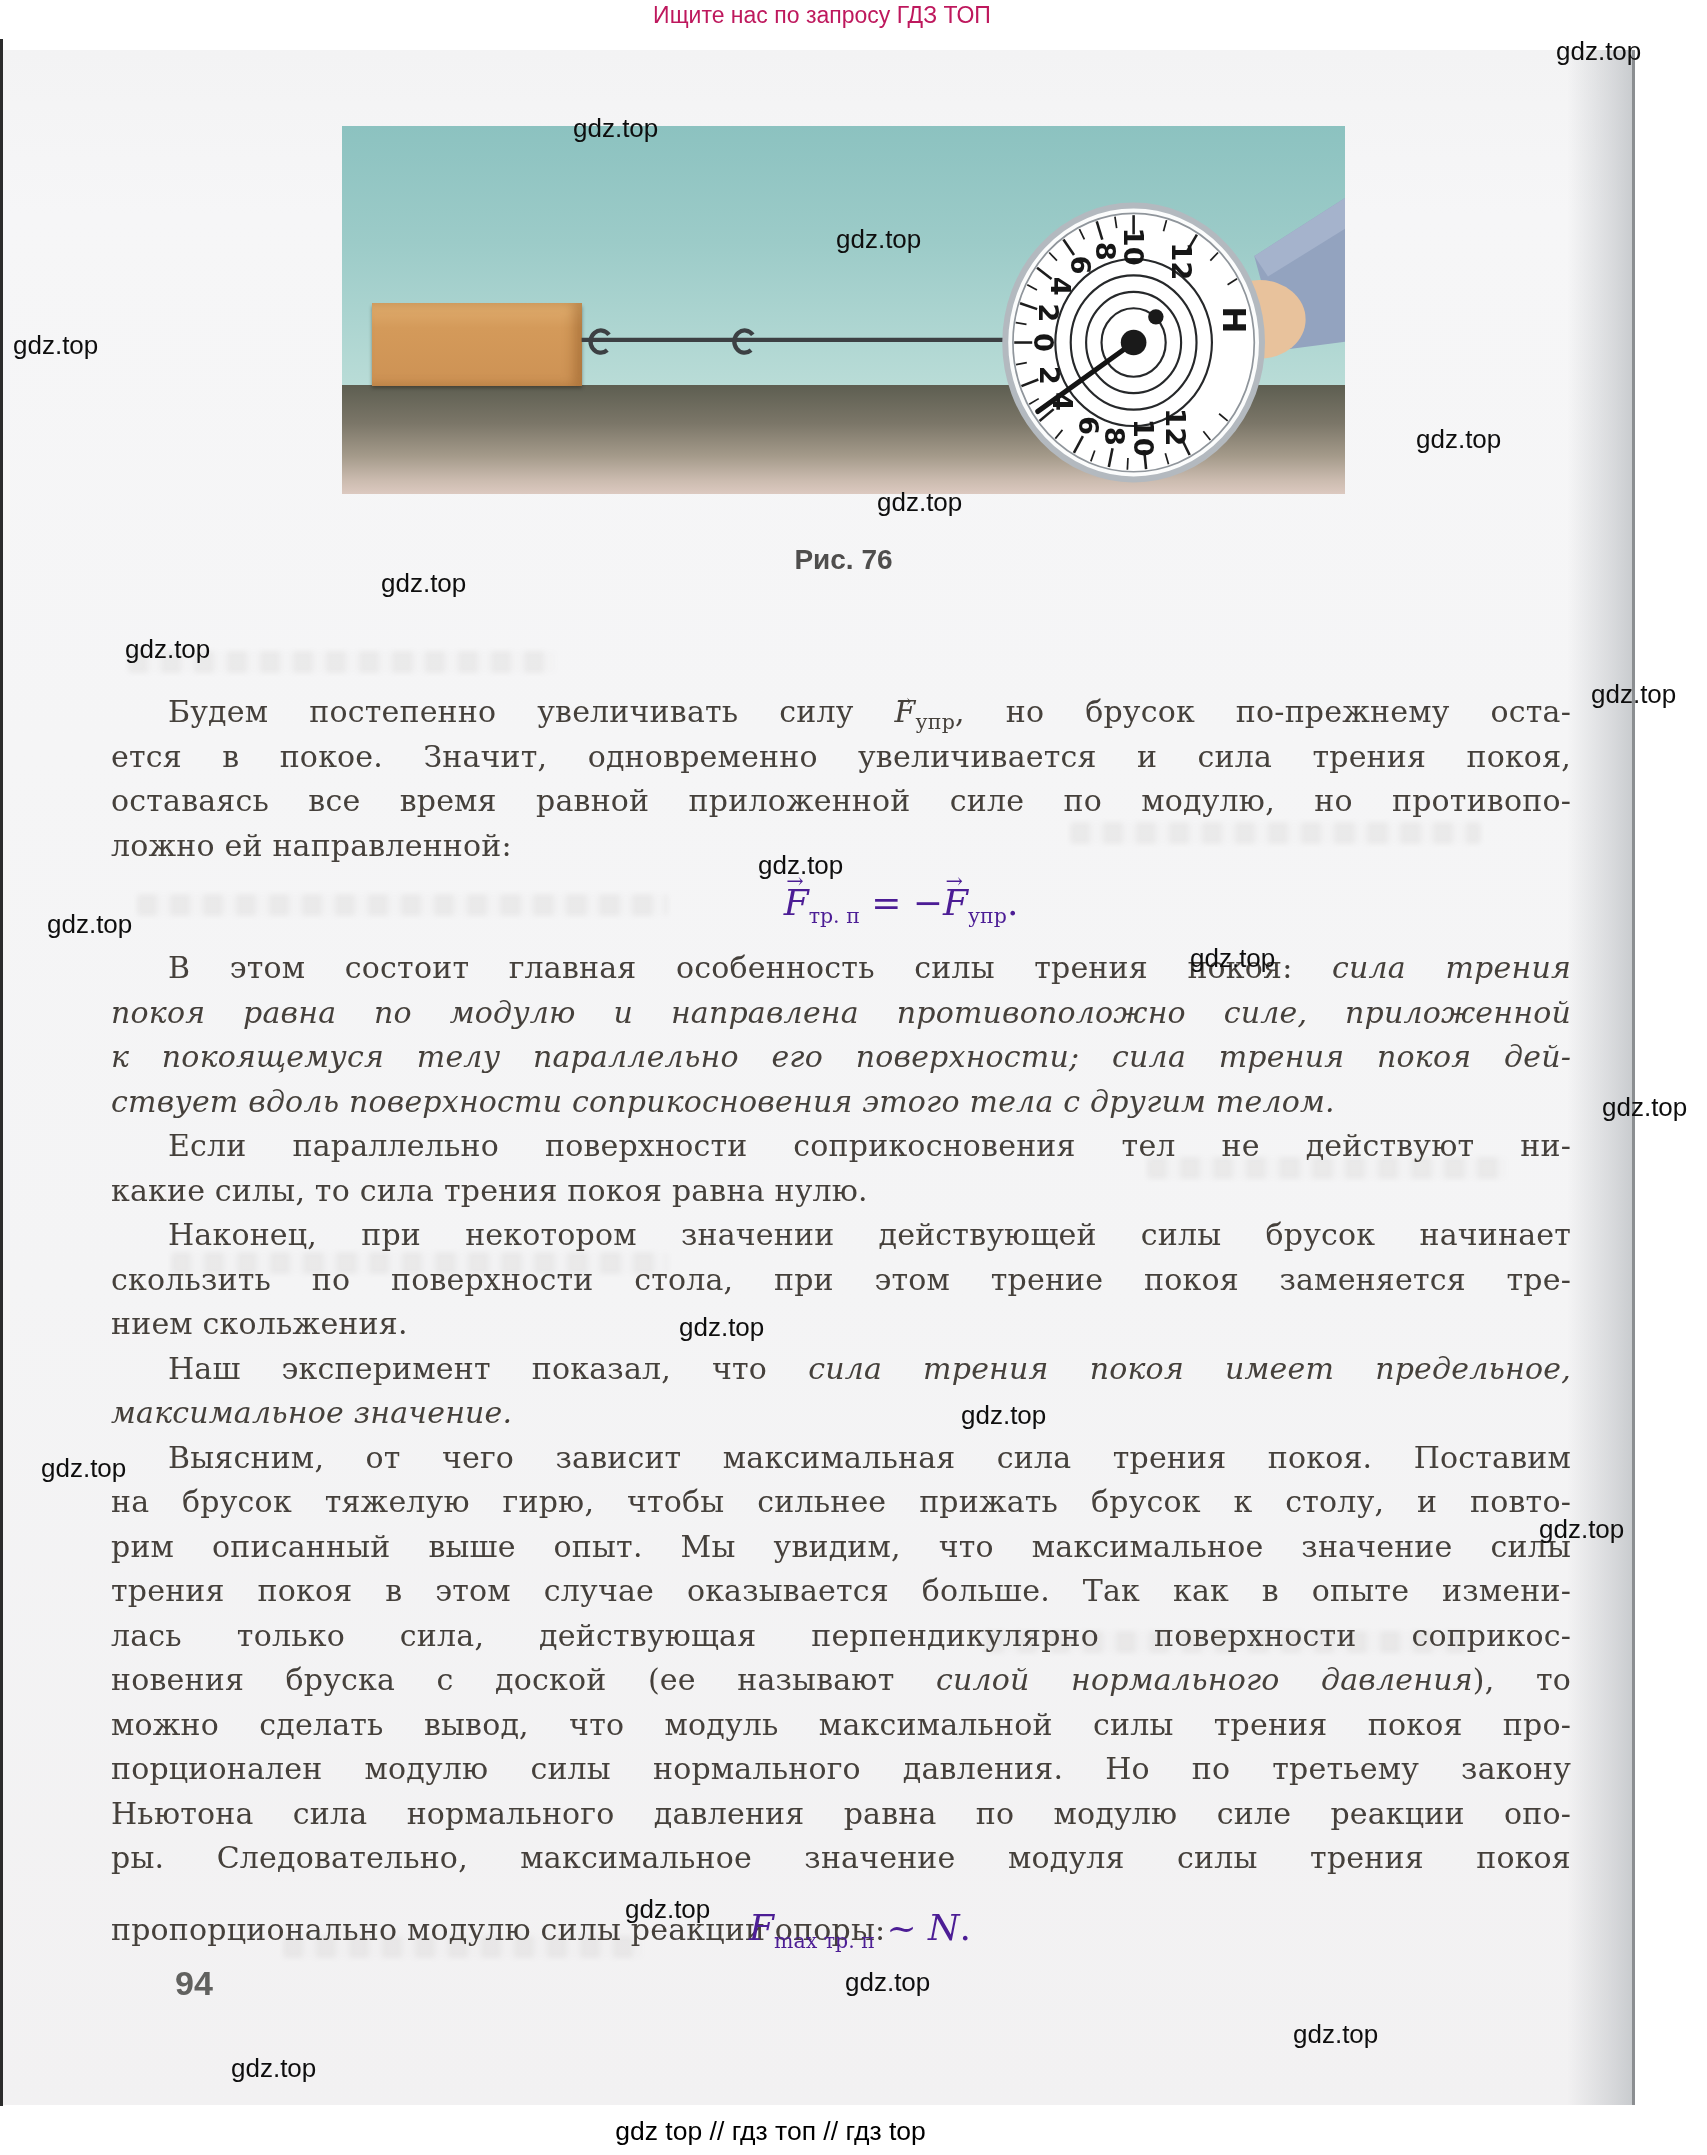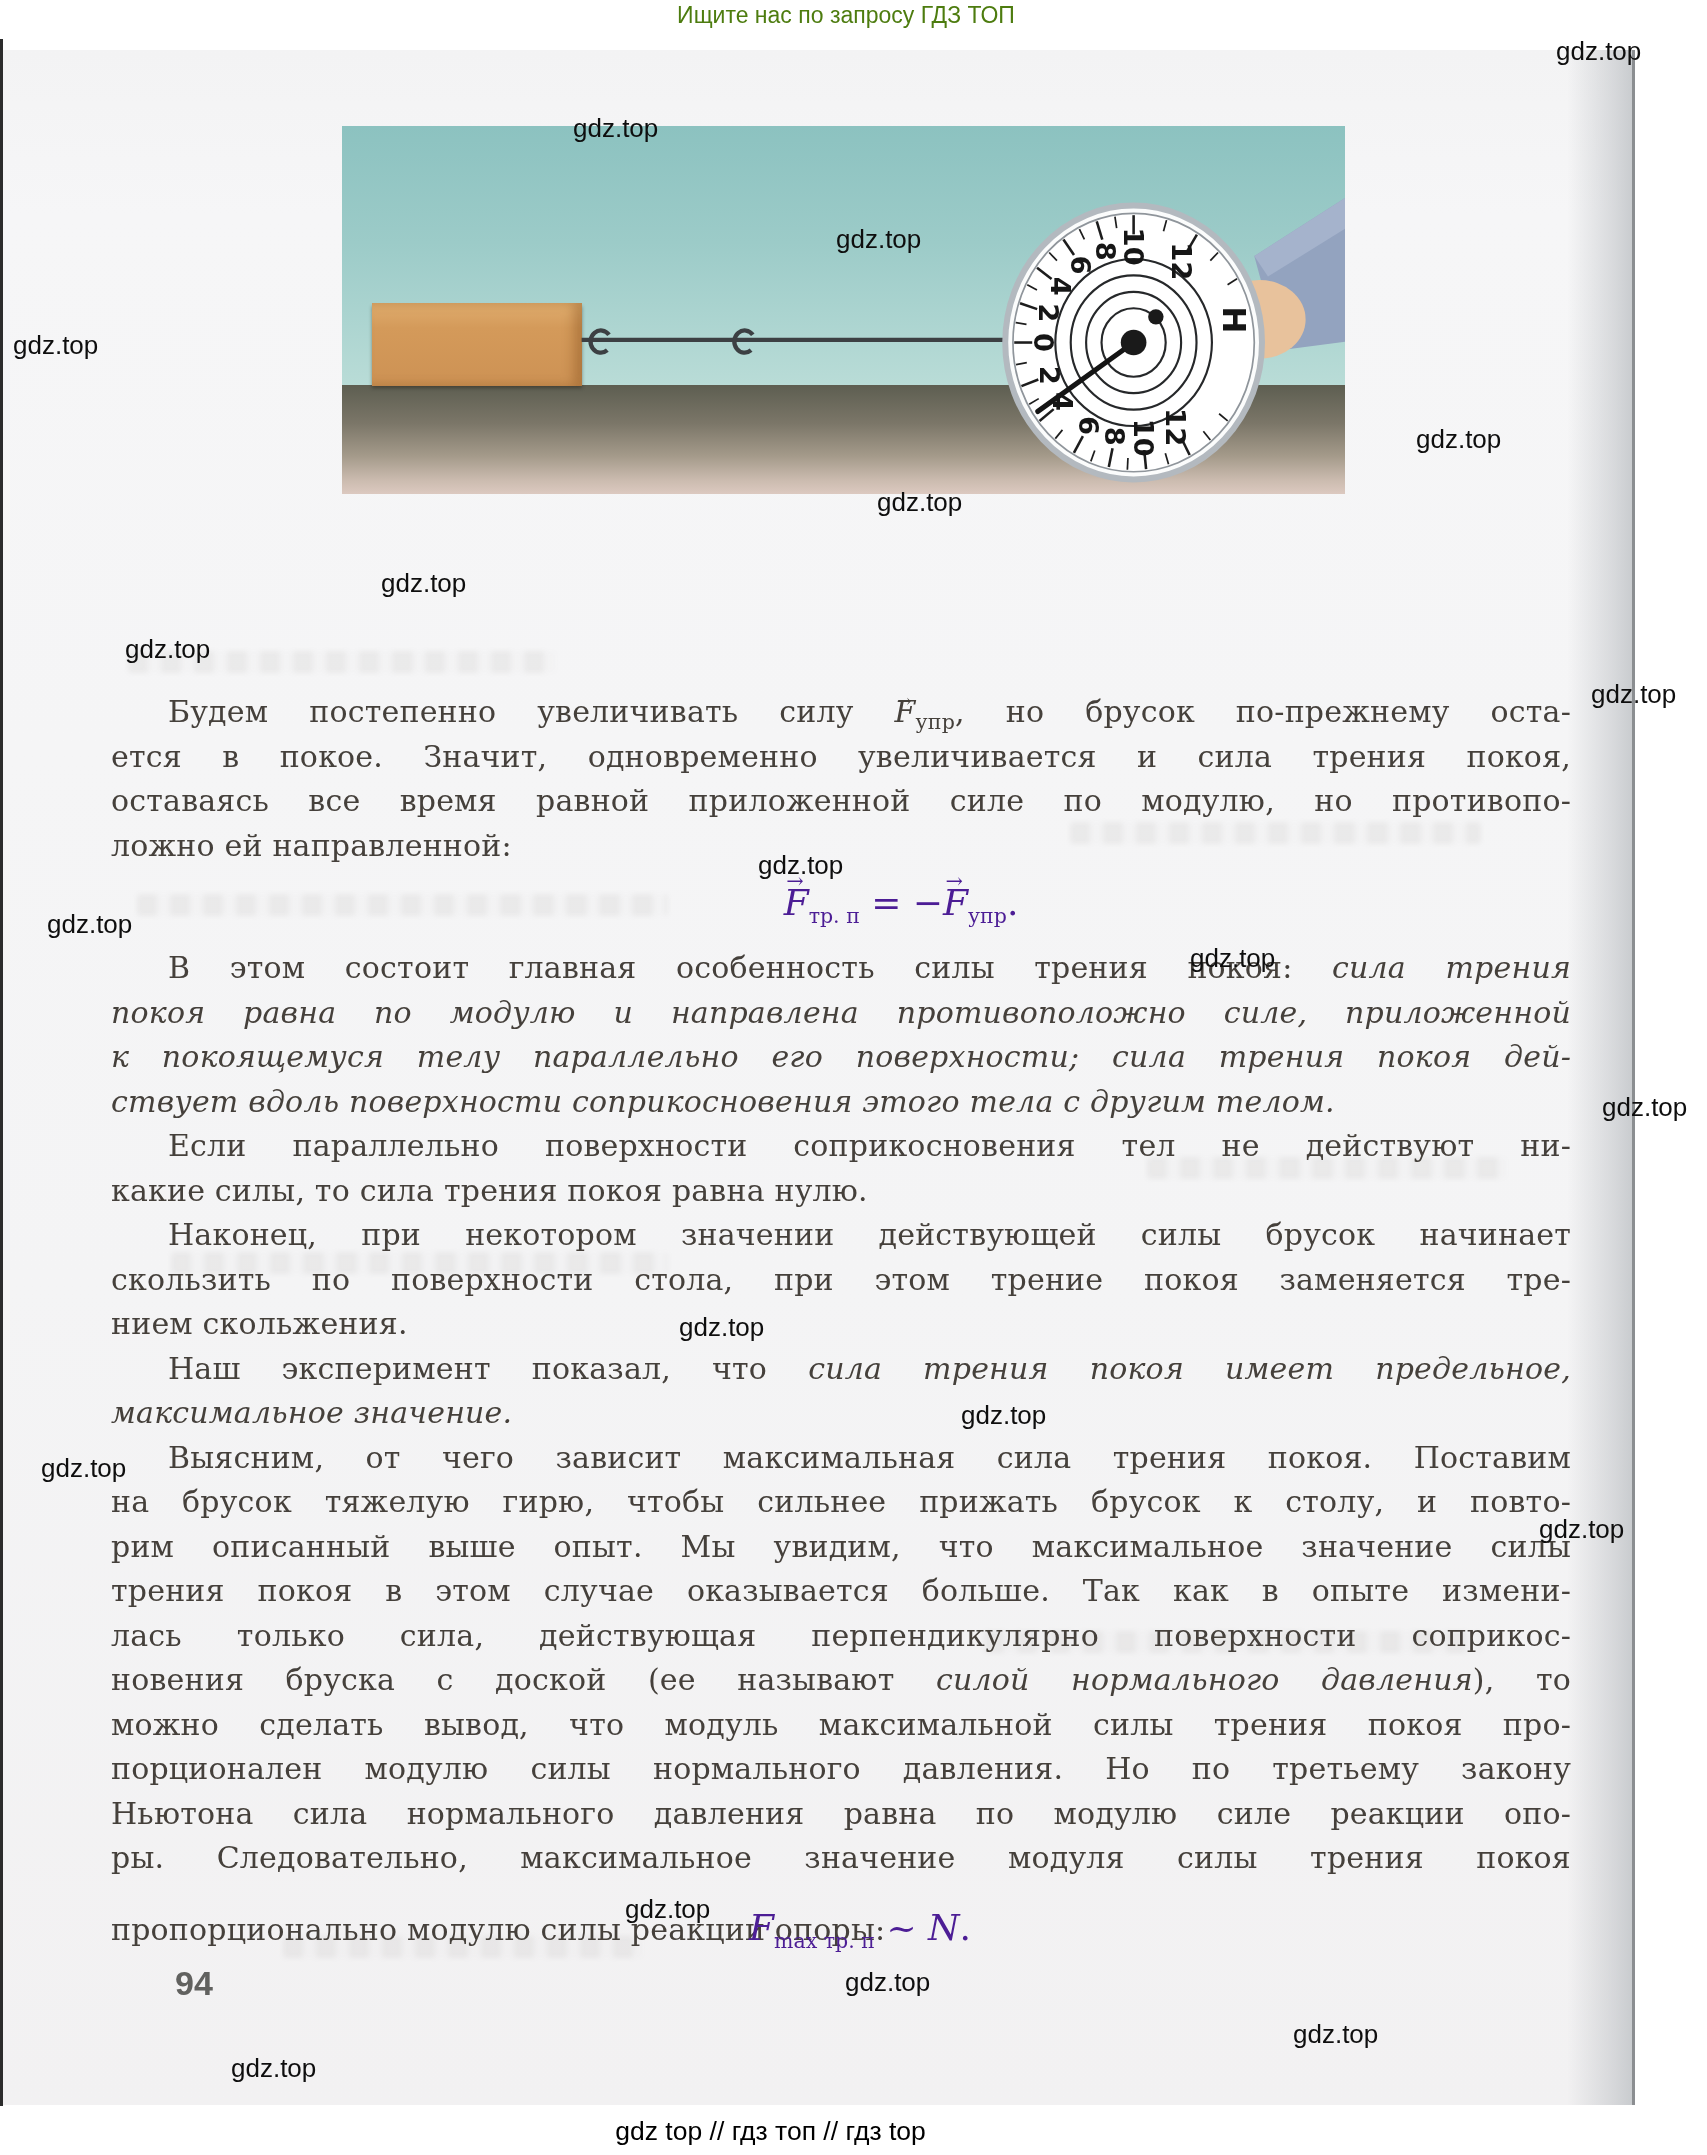--- a/index.html
+++ b/index.html
@@ -1,19 +1,19 @@
 <!DOCTYPE html>
 <html style="font-size:13.7px"><head>
 <meta charset="utf-8">
 <style>
   html,body{margin:0;padding:0;background:#ffffff;}
   .canvas{position:relative;width:1707px;height:2156px;overflow:hidden;
           font-family:"DejaVu Serif",serif;background:#ffffff;}
   .promo{position:absolute;top:1.7px;left:0;width:1644px;text-align:center;
-         font-family:"Liberation Sans",sans-serif;font-size:23px;color:#4d7c0f;padding-left:24px;}
+         font-family:"Liberation Sans",sans-serif;font-size:23px;color:#be185d;}
   .page{position:absolute;left:0;top:50px;width:1635px;height:2055px;
         background:linear-gradient(180deg,#f3f3f4 0%,#f6f6f7 8%,#f4f4f5 60%,#f2f1f2 100%);}
   .page-curl{position:absolute;right:0;top:0;width:68px;height:100%;
         background:linear-gradient(90deg,rgba(200,202,205,0) 0%,rgba(190,193,197,.55) 70%,#c7cacd 100%);}
   .page-edge-line{position:absolute;right:0;top:0;width:2.6px;height:100%;background:#8b8e91;}
   .left-scan-line{position:absolute;left:0;top:39px;width:2.6px;height:2067px;background:#2c2c2c;}
   .wm{position:absolute;font-family:"Liberation Sans",sans-serif;font-size:26px;color:#0e0e0e;
       white-space:nowrap;}
   
   .figure{position:absolute;left:342px;top:126px;width:1003px;height:368px;overflow:hidden;}
@@ -130,20 +130,21 @@
           <text x="903.1692724641352" y="362.55253128218624" text-anchor="middle" dominant-baseline="central" font-family="&quot;DejaVu Sans&quot;,sans-serif" font-weight="bold" font-size="32" fill="#161616" transform="rotate(90 903.1692724641352 362.55253128218624)">8</text>
           <text x="935.9754886431035" y="364.38645228124665" text-anchor="middle" dominant-baseline="central" font-family="&quot;DejaVu Sans&quot;,sans-serif" font-weight="bold" font-size="32" fill="#161616" transform="rotate(90 935.9754886431035 364.38645228124665)">10</text>
           <text x="974.2945140925185" y="351.89013040019984" text-anchor="middle" dominant-baseline="central" font-family="&quot;DejaVu Sans&quot;,sans-serif" font-weight="bold" font-size="32" fill="#161616" transform="rotate(90 974.2945140925185 351.89013040019984)">12</text>
           <text x="1042.3777120880568" y="226.3873035753268" text-anchor="middle" dominant-baseline="central" font-family="&quot;DejaVu Sans&quot;,sans-serif" font-weight="bold" font-size="38" fill="#161616" transform="rotate(90 1042.3777120880568 226.3873035753268)">Н</text>
           <line x1="925" y1="253" x2="813.0799277050694" y2="333.52377809978753" stroke="#141414" stroke-width="6" stroke-linecap="round"></line>
           <circle cx="925" cy="253" r="15" fill="#1a1a1a"></circle>
           <circle cx="951" cy="223" r="9" fill="#1a1a1a"></circle>
         </g>
     </svg>
   </div>
+  <div class="caption">Рис. 76</div>
 
   <div id="textcol">
       <div class="tline" style="top: 689px;"><span class="ind"></span>Будем постепенно увеличивать силу <span class="v">F</span><sub>упр</sub>, но брусок по-прежнему оста-</div>
       <div class="tline" style="top: 734px;">ется в покое. Значит, одновременно увеличивается и сила трения покоя,</div>
       <div class="tline" style="top: 778px;">оставаясь все время равной приложенной силе по модулю, но противопо-</div>
       <div class="tline last" style="top: 823px;">ложно ей направленной:</div>
       <div class="tline" style="top: 945px;"><span class="ind"></span>В этом состоит главная особенность силы трения покоя: <i>сила трения</i></div>
       <div class="tline" style="top: 990px;"><i>покоя равна по модулю и направлена противоположно силе, приложенной</i></div>
       <div class="tline" style="top: 1034px;"><i>к покоящемуся телу параллельно его поверхности; сила трения покоя дей-</i></div>
       <div class="tline last" style="top: 1079px;"><i>ствует вдоль поверхности соприкосновения этого тела с другим телом.</i></div>

